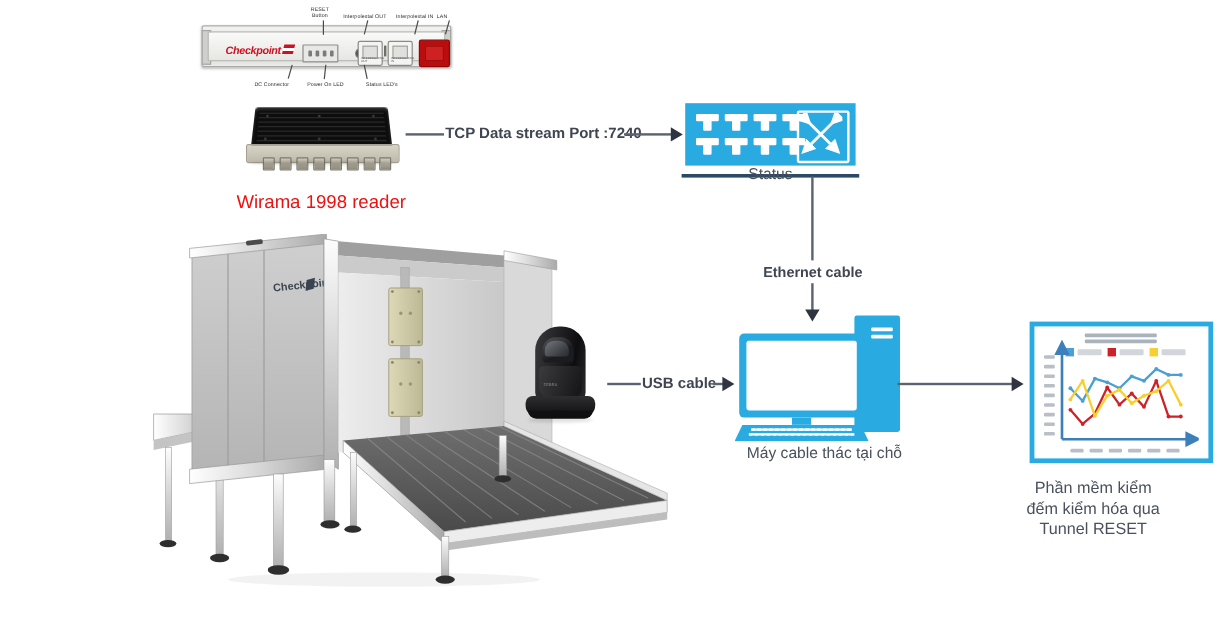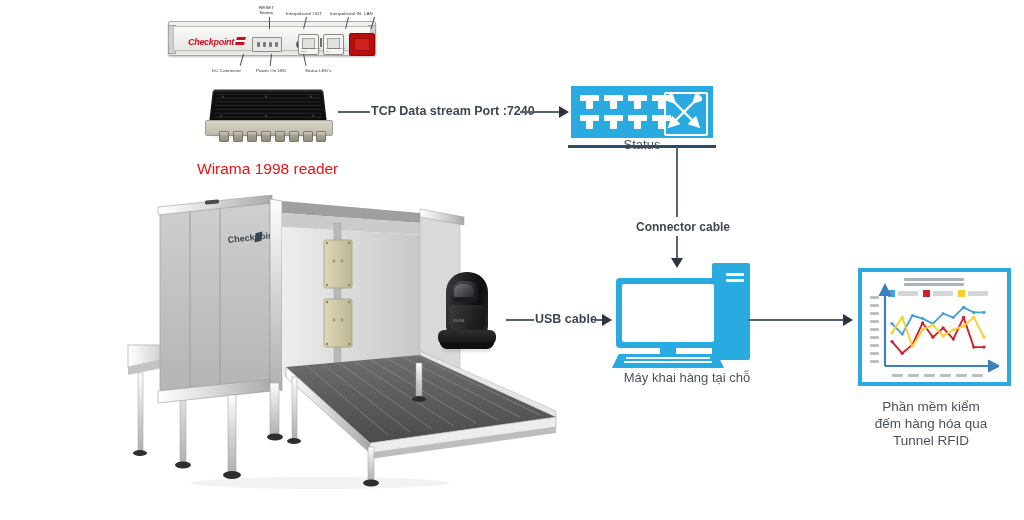--- a/index.html
+++ b/index.html
@@ -233,21 +233,21 @@
       </defs>
       <line x1="6" y1="6" x2="30" y2="30" stroke="#fff" stroke-width="2.4" marker-start="url(#ah)" marker-end="url(#ah)"></line>
       <line x1="30" y1="6" x2="6" y2="30" stroke="#fff" stroke-width="2.4" marker-start="url(#ah)" marker-end="url(#ah)"></line>
     </svg>
   </div>
 </div>
 <div class="abs" id="switch-underline"></div>
 <div class="abs cap" style="left:568px;top:136px;width:148px;top:137px;">Status</div>
 
 <div class="abs line-v" style="left:676px;top:147px;height:70px;"></div>
-<div class="abs lbl lbl-bold" style="left:636px;top:220px;font-size:12px;">Connector cable</div>
+<div class="abs lbl lbl-bold" style="left:636px;top:220px;font-size:12px;">Ethernet cable</div>
 <div class="abs line-v" style="left:676px;top:236px;height:24px;"></div>
 <div class="abs arrow-d" style="left:671px;top:258px;"></div>
 
 <div class="abs" id="tunnel">
   <svg width="440" height="300" viewBox="0 0 440 300">
     <defs>
       <linearGradient id="panelG" x1="0" y1="0" x2="0" y2="1">
         <stop offset="0" stop-color="#cfcfcf"></stop>
           <stop offset="1" stop-color="#b4b4b4"></stop>
       </linearGradient>
@@ -390,21 +390,21 @@
   </div>
   <div id="mon">
     <div id="mon-screen"></div>
   </div>
   <div id="mon-neck"></div>
   <div id="kb">
     <span class="kb-row" style="left:14px;top:3px;width:84px;"></span>
     <span class="kb-row" style="left:12px;top:7px;width:88px;"></span>
   </div>
 </div>
-<div class="abs cap" style="left:612px;top:370px;width:150px;">Máy khai hàng tại chỗ</div>
+<div class="abs cap" style="left:612px;top:370px;width:150px;">Máy cable thác tại chỗ</div>
 
 <div class="abs line-h" style="left:748px;top:319px;width:96px;"></div>
 <div class="abs arrow-r" style="left:843px;top:314px;"></div>
 
 <div class="abs" id="sw">
 
   <div class="sw-titlebar" style="left:42px;top:6px;width:60px;"></div>
   <div class="sw-titlebar" style="left:42px;top:11px;width:60px;"></div>
 
   <div class="lg-sq" style="left:26px;top:18px;background:#4a9fd5;"></div>
@@ -470,17 +470,17 @@
         <circle cx="70.89" cy="52.80" r="1.6" fill="#f7cf2e"></circle>
         <circle cx="81.11" cy="63.96" r="1.6" fill="#f7cf2e"></circle>
         <circle cx="91.33" cy="57.76" r="1.6" fill="#f7cf2e"></circle>
         <circle cx="101.56" cy="54.04" r="1.6" fill="#f7cf2e"></circle>
         <circle cx="111.78" cy="45.36" r="1.6" fill="#f7cf2e"></circle>
         <circle cx="122.00" cy="65.20" r="1.6" fill="#f7cf2e"></circle>
       </g>
   </svg>
 </div>
 
-<div class="abs cap3" style="left:856px;top:398px;width:150px;">
+<div class="abs cap3" style="left:836px;top:398px;width:150px;">
   <div>Phần mềm kiểm</div>
-  <div>đếm hàng hóa qua</div>
-  <div>Tunnel RFID</div>
+  <div>đếm kiểm hóa qua</div>
+  <div>Tunnel RESET</div>
 </div>
 
 </body></html>

